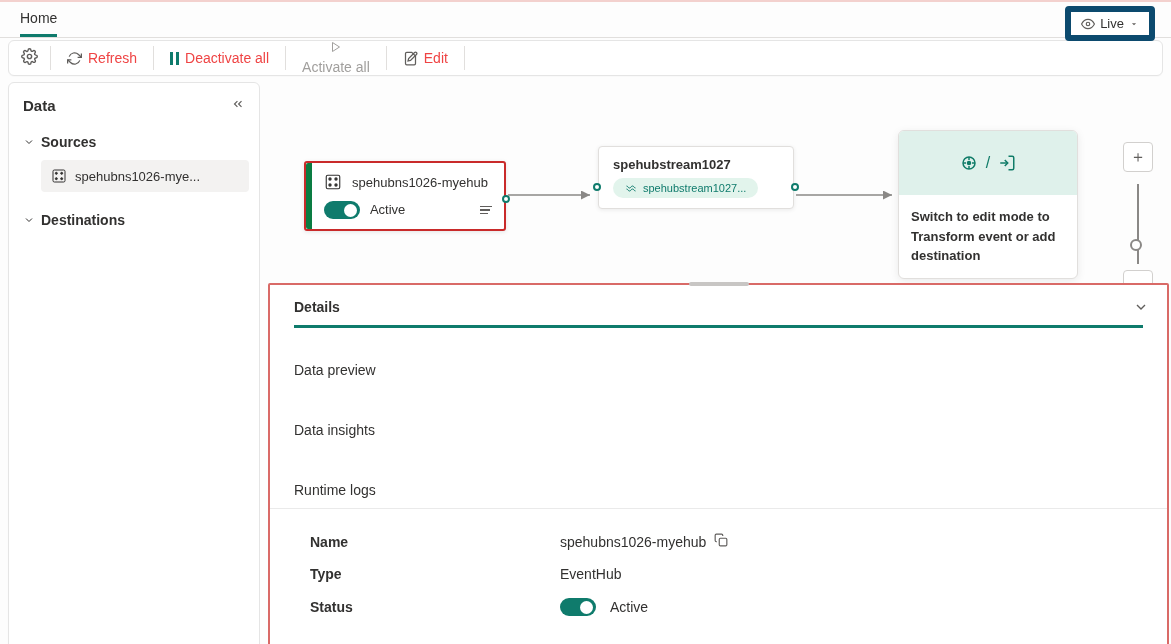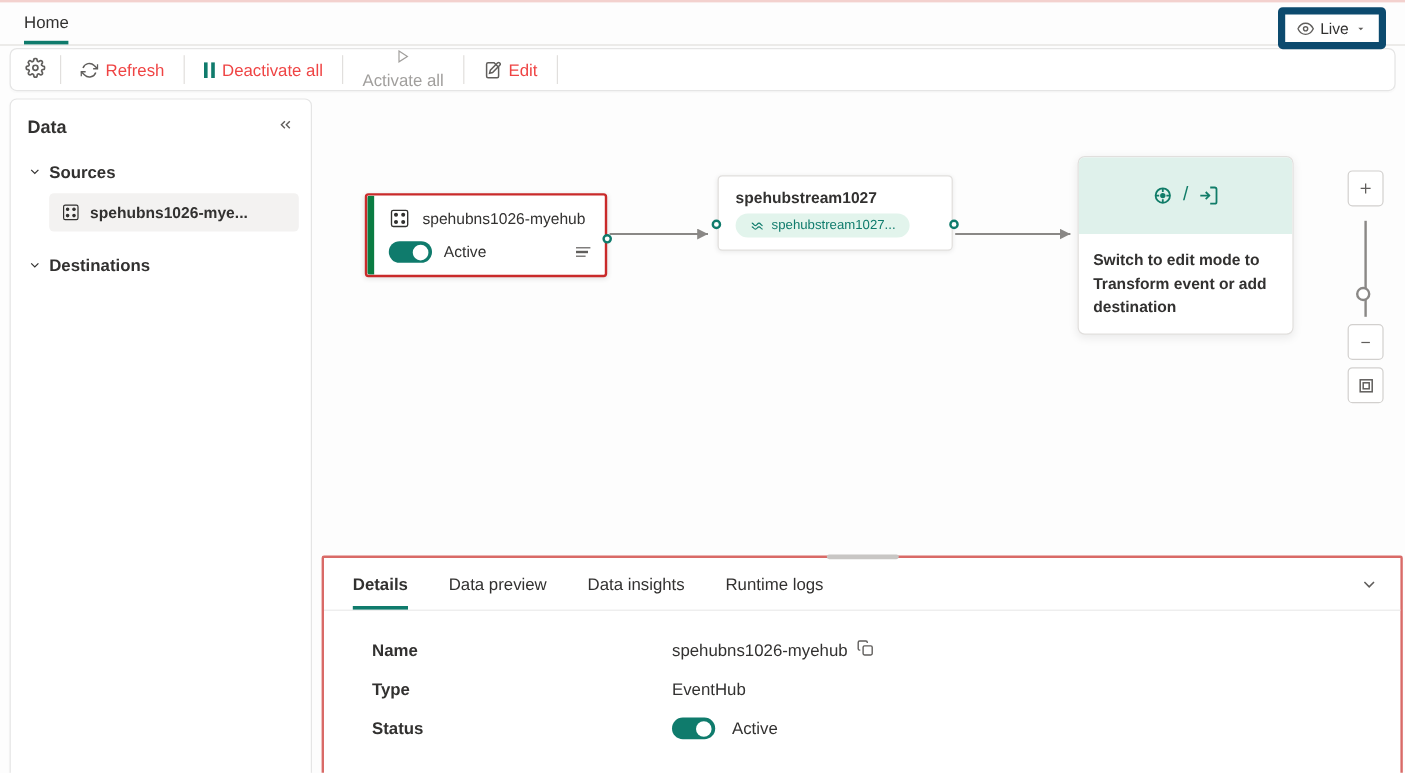--- a/index.html
+++ b/index.html
@@ -110,21 +110,20 @@
     .source-item {
       display: flex;
       align-items: center;
       gap: 8px;
       background: #f3f2f1;
       border-radius: 4px;
       padding: 8px 10px;
       margin: 4px 0 14px 22px;
       font-size: 13px;
       cursor: pointer;
-      font-weight: bold;
     }
     .canvas {
       flex: 1;
       position: relative;
       background: #fdfdfd;
     }
     .node-source {
       position: absolute;
       left: 44px;
       top: 79px;
@@ -300,20 +299,21 @@
     }
     .details-notch-wrap{
       position:absolute;
       top:-3px; left:0; right:0;
     }
     .details-tabs {
       display: flex;
       gap: 34px;
       padding: 14px 24px 0 24px;
       position: relative;
+      flex-direction: column;
     }
     .details-tab {
       padding-bottom: 10px;
       cursor: pointer;
       font-size: 14px;
       color: #323130;
     }
     .details-tab.active {
       font-weight: 600;
       border-bottom: 3px solid #0f7b6c;

